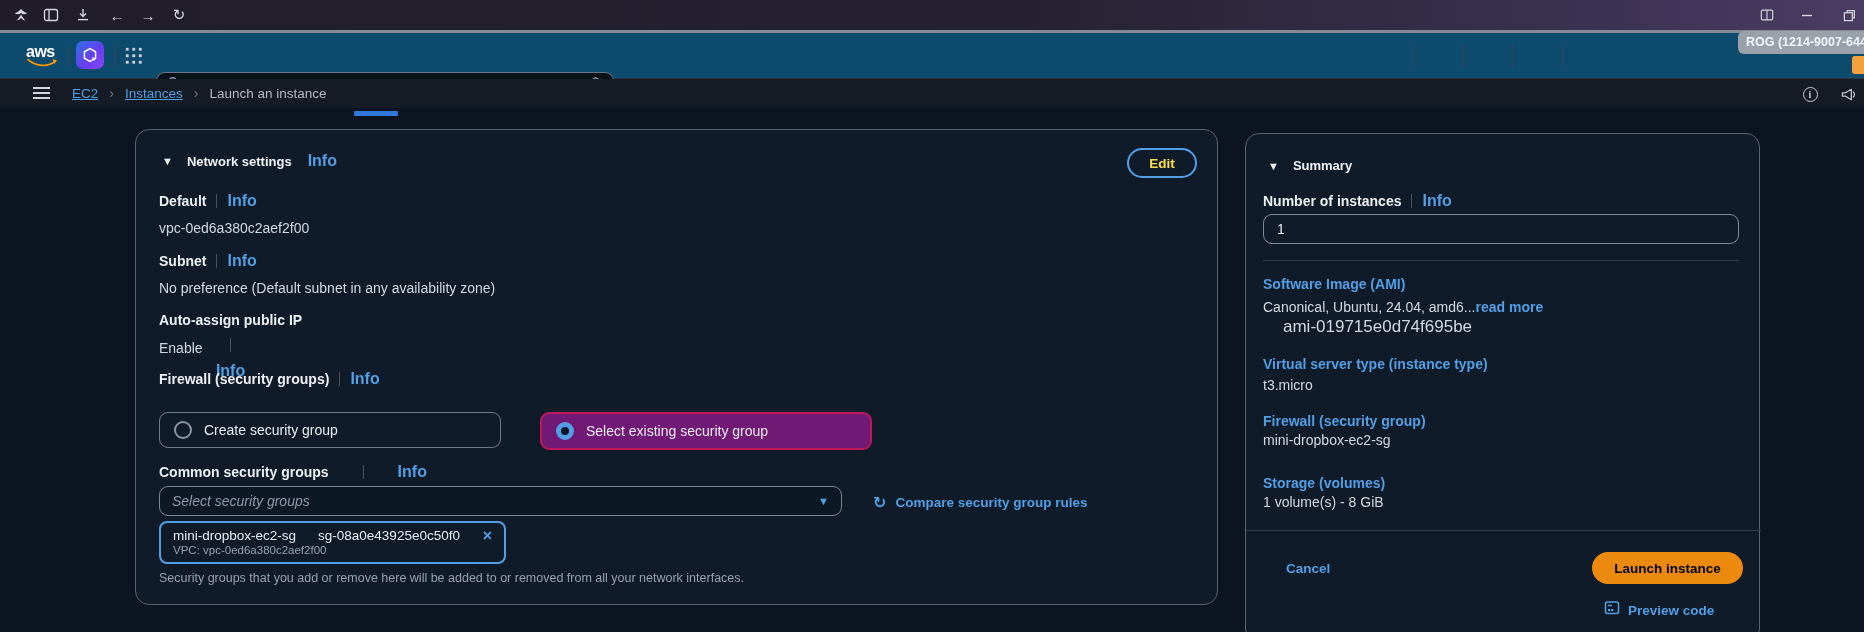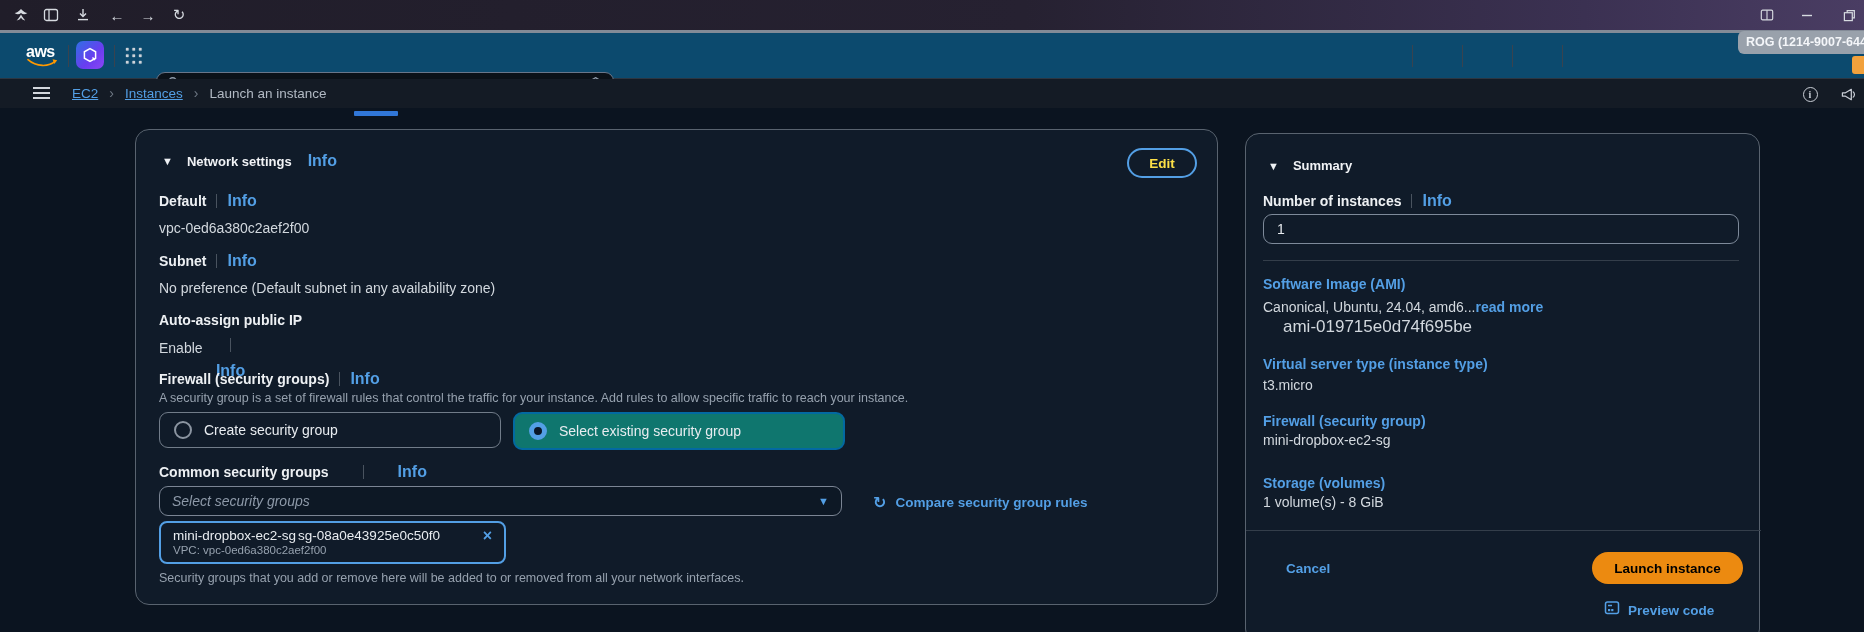--- a/index.html
+++ b/index.html
@@ -56,35 +56,35 @@
   .info-link { color:#539fe5; font-size:16px; font-weight:bold; cursor:pointer; }
   .sep { width:1px; height:14px; background:#49535f; }
   .field-label { color:#edf0f3; font-size:14px; font-weight:bold; }
   .field-value { color:#d2d8de; font-size:14px; }
   .muted { color:#96a1ae; font-size:12.5px; }
   .abs { position:absolute; }
   .row { display:flex; align-items:center; gap:10px; }
   .edit-btn { position:absolute; left:991px; top:18px; width:70px; height:30px; border:2px solid #539fe5; border-radius:16px; color:#fde047; font-size:13.5px; font-weight:bold; display:flex; align-items:center; justify-content:center; background:transparent; cursor:pointer; }
   .tile { position:absolute; height:36px; border-radius:9px; display:flex; align-items:center; gap:12px; padding:17px 14px; }
   .tile.plain { border:1.5px solid #717c89; }
-  .tile.selected { border:2px solid #0369a1; background:#0f766e; }
+  .tile.selected { border:2px solid #be185d; background:#701a75;margin-left:27px; }
   .radio { width:18px; height:18px; border-radius:50%; flex:0 0 auto; }
   .radio.off { border:2px solid #8b95a1; }
   .radio.on { border:5px solid #539fe5; background:#0a1627; }
   .tile-label { color:#e8ecf0; font-size:14px; }
   .dropdown { position:absolute; left:23px; top:356px; width:683px; height:30px; border:1.5px solid #7b8594; border-radius:9px; display:flex; align-items:center; padding:0 12px; background:#0d1825; }
   .placeholder { color:#8d99a8; font-size:14px; font-style:italic; }
   .dd-caret { margin-left:auto; color:#539fe5; font-size:11px; }
   .compare { position:absolute; left:737px; top:363px; display:flex; align-items:center; gap:9px; color:#539fe5; cursor:pointer; }
   .compare .refresh { font-size:16px; font-weight:bold; }
   .compare .txt { font-size:13.5px; font-weight:bold; }
   .sg-tag { position:absolute; left:23px; top:391px; width:347px; height:43px; border:2px solid #539fe5; border-radius:8px; padding:5px 12px 0 12px; }
   .sg-line1 { display:flex; align-items:center; }
   .sg-name { color:#e8ecf0; font-size:13.5px; }
-  .sg-id { color:#e8ecf0; font-size:13.5px; margin-left:2px; }
+  .sg-id { color:#e8ecf0; font-size:13.5px; margin-left:22px; }
   .sg-x { margin-left:auto; color:#539fe5; font-size:16px; font-weight:bold; line-height:14px; cursor:pointer; }
   .sg-vpc { color:#96a1ae; font-size:11.5px; margin-top:1px; }
   
   .sum-label { color:#539fe5; font-size:14px; font-weight:bold; cursor:pointer; }
   .sum-value { color:#d2d8de; font-size:14px; }
   .num-input { position:absolute; left:17px; top:80px; width:476px; height:30px; border:1.5px solid #7e8a9a; border-radius:9px; background:transparent; color:#e6eaee; font-size:14px; padding:0 13px; font-family:inherit; outline:none; }
   .hdiv { position:absolute; height:1px; background:#343e4a; }
   .cancel-link { position:absolute; left:40px; top:427px; color:#539fe5; font-size:13.5px; font-weight:bold; cursor:pointer; }
   .launch-btn { position:absolute; left:346px; top:418px; width:151px; height:32px; border:none; border-radius:16px; background:#ec8a10; color:#000000; font-size:13.5px; font-weight:bold; display:flex; align-items:center; justify-content:center; cursor:pointer; }
   .preview { position:absolute; left:358px; top:466px; display:flex; align-items:center; gap:8px; color:#539fe5; cursor:pointer; }
@@ -253,21 +253,20 @@
       <span class="sep"></span>
       <span class="info-link">Info</span>
     </div>
     <div class="abs field-value" style="left:23px; top:210px;">Enable</div>
 
     <div class="abs row" style="left:23px; top:240px;">
       <span class="field-label">Firewall (security groups)</span>
       <span class="sep"></span>
       <span class="info-link">Info</span>
     </div>
-    <div class="abs muted" style="left:23px; top:261px;">A security group is a set of firewall rules that control the traffic for your instance. Add rules to allow specific traffic to reach your instance.</div>
 
     <div class="tile plain" style="left:23px; top:282px; width:342px;">
       <span class="radio off"></span>
       <span class="tile-label">Create security group</span>
     </div>
     <div class="tile selected" style="left:377px; top:282px; width:332px;">
       <span class="radio on"></span>
       <span class="tile-label">Select existing security group</span>
     </div>
 

